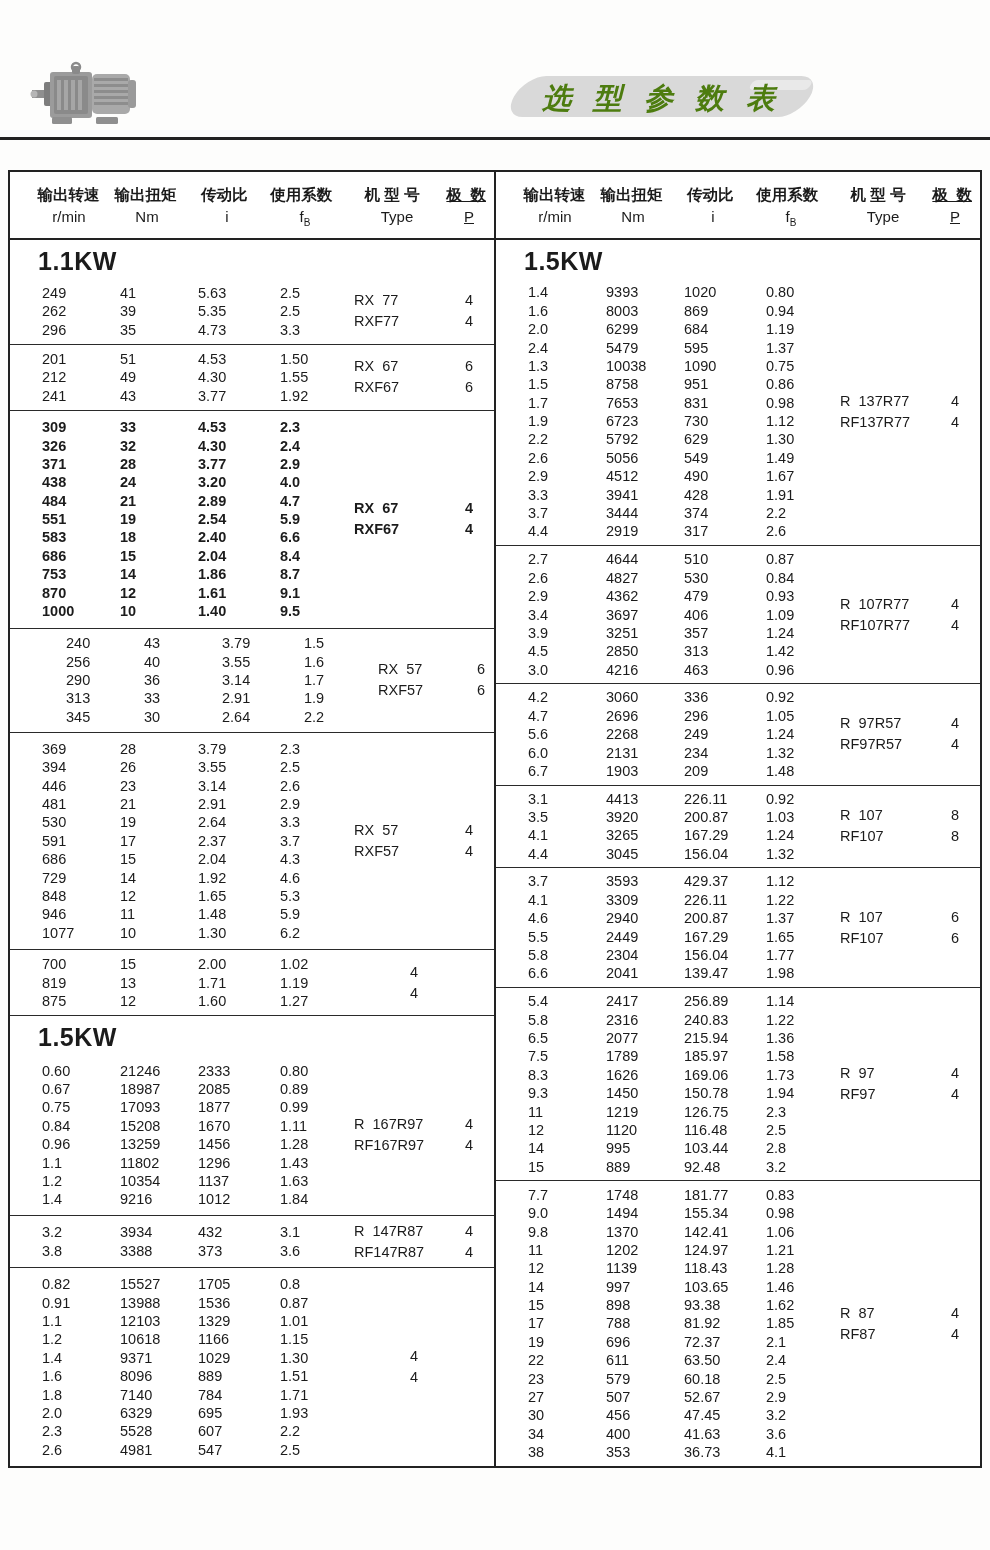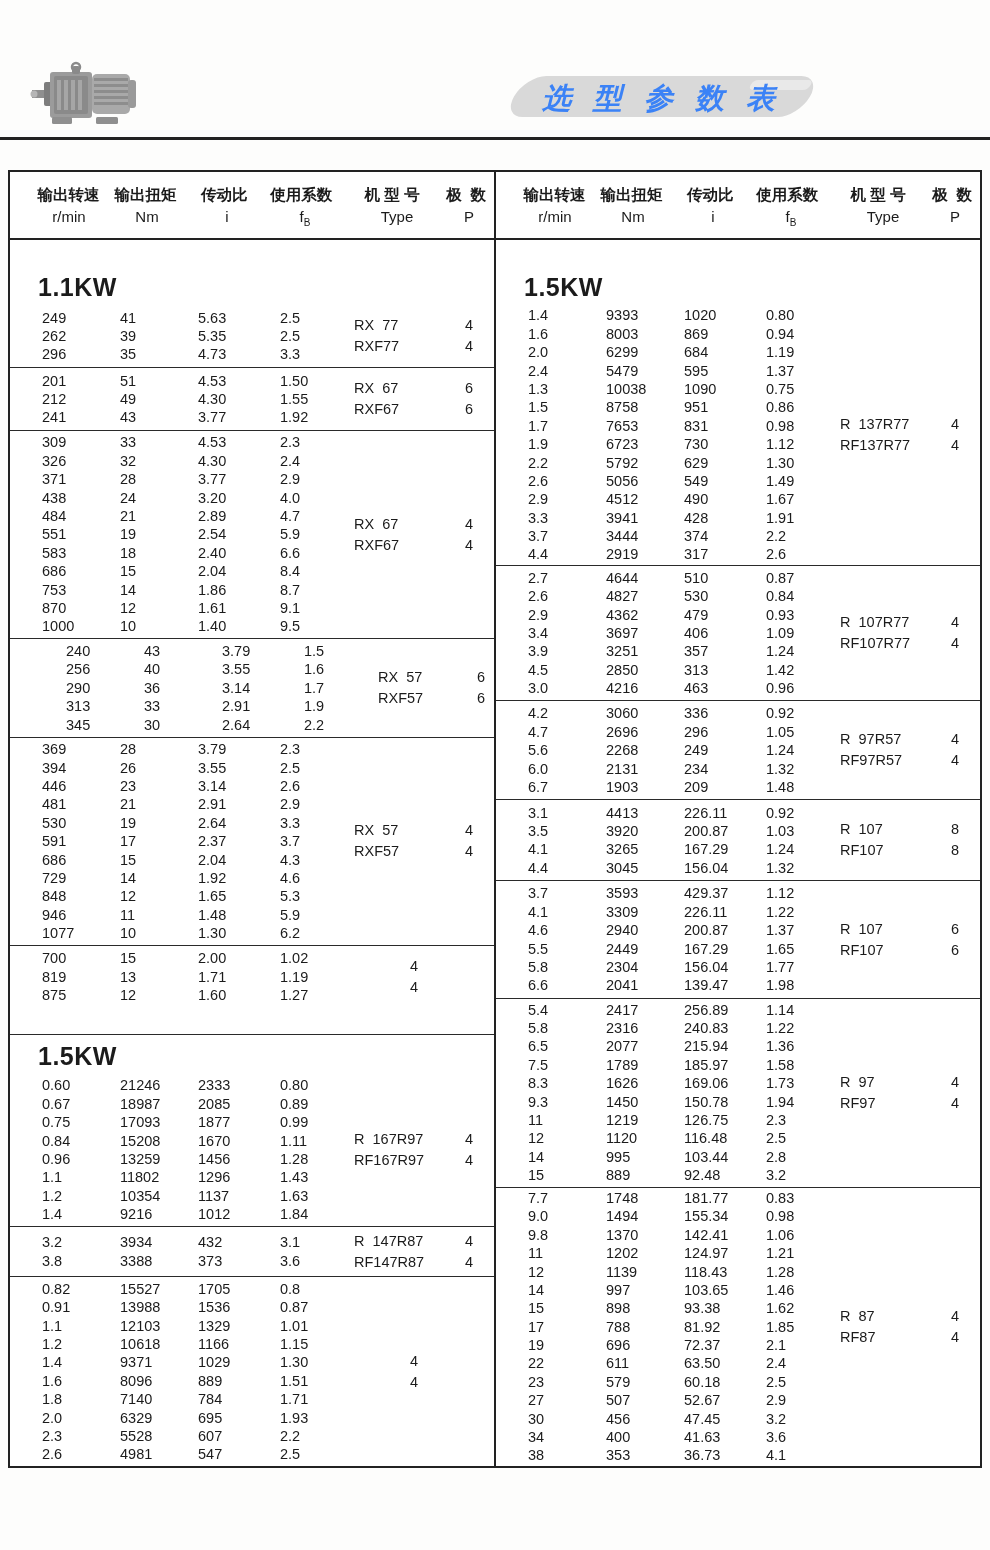--- a/index.html
+++ b/index.html
@@ -21,21 +21,21 @@
     background: #d9d9d9; border-radius: 21px;
     transform: skewX(-30deg);
   }
   .badge::after {
     content: ""; position: absolute; right: 6px; top: 4px;
     width: 60px; height: 10px; background: #e9e9e9; border-radius: 6px;
   }
   .badge-text {
     position: absolute; left: 514px; top: 79px; width: 296px;
     text-align: center; font-size: 29px; font-weight: bold; font-style: italic;
-    letter-spacing: 7px; color: #3b82f6; white-space: nowrap;
+    letter-spacing: 7px; color: #4d7c0f; white-space: nowrap;
   }
   .top-rule {
     position: absolute; left: 0; top: 137px; width: 990px; height: 3px;
     background: #222;
   }
 
   
   .tables {
     position: absolute; left: 8px; top: 170px; width: 974px; height: 1298px;
     border: 2px solid #222; background: #fff;
@@ -46,30 +46,29 @@
 
   .thead {
     border-bottom: 2px solid #222;
     padding: 12px 8px 5px 20px;
   }
   .thead-row { display: flex; justify-content: space-between; }
   .th { text-align: center; font-size: 15.5px; font-weight: bold; line-height: 22px; white-space: pre; }
   .th-unit { font-weight: normal; font-size: 15px; line-height: 21px; }
   .th sub { font-size: 10px; }
   .w1 { width: 78px; } .w2 { width: 78px; } .w3 { width: 82px; }
-  .w4 { width: 74px; } .w5 { width: 110px; } .w6 { flex: 1 1 0; }
+  .w4 { width: 74px; } .w5 { width: 110px; } .w6 { flex: 1 1 0; text-decoration: underline; }
 
   .content { flex: 1 1 0; display: flex; flex-direction: column; overflow: hidden; }
 
   .section-title {
     padding: 7px 0 3px 28px;
     font-size: 25px; font-weight: bold; letter-spacing: 0.5px;
     border-top: 1.5px solid #2a2a2a;
     flex: 0 0 auto;
-    margin-top: 26px;
   }
   .content > .section-title:first-child { border-top: none; }
   .section-title + .group { border-top: none; }
 
   .group {
     display: flex;
     padding: 4px 8px 4px 20px;
     border-top: 1.5px solid #2a2a2a;
     min-height: 0;
   }
@@ -196,21 +195,21 @@
           </div>
           <div class="col c5">
             <div class="tline">RX  67</div>
             <div class="tline">RXF67</div>
           </div>
           <div class="col c6">
             <div class="tline">6</div>
             <div class="tline">6</div>
           </div>
         </div>
-        <div class="group" style="flex-grow: 11;">
+        <div class="group" style="flex-grow: 11; font-weight: bold;">
           <div class="col c1">
             <div class="val">309</div>
             <div class="val">326</div>
             <div class="val">371</div>
             <div class="val">438</div>
             <div class="val">484</div>
             <div class="val">551</div>
             <div class="val">583</div>
             <div class="val">686</div>
             <div class="val">753</div>

